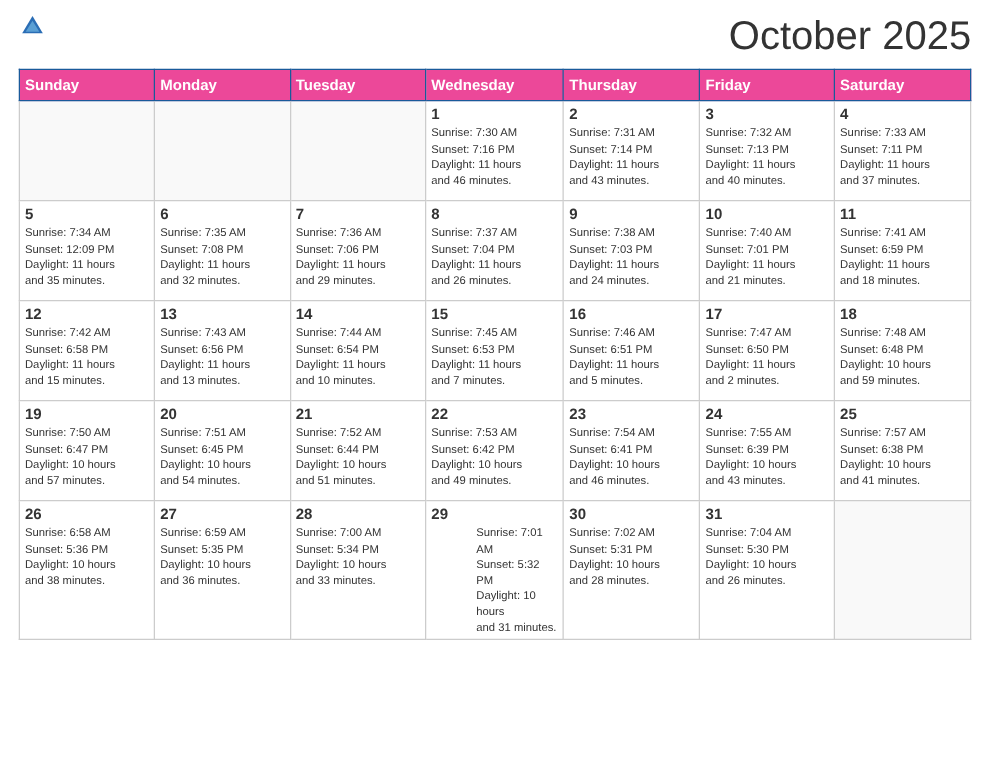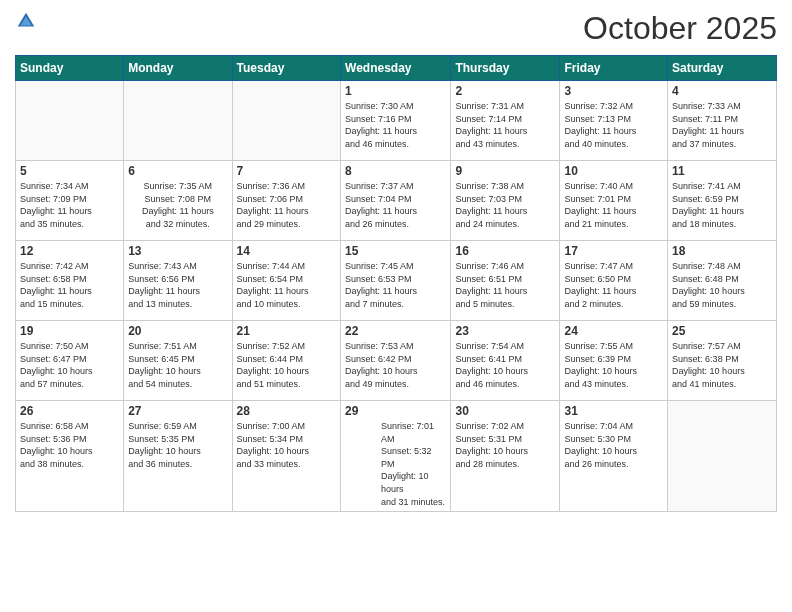--- a/index.html
+++ b/index.html
@@ -42,21 +42,21 @@
     .location {
       font-size: 14px;
       color: #555;
     }
     .calendar {
       width: 100%;
       border-collapse: collapse;
       border: 1px solid #ccc;
     }
     .calendar th {
-      background-color: #0f766e;
+      background-color: #ec4899;
       color: #fff;
       font-size: 12px;
       font-weight: bold;
       padding: 5px 4px;
       text-align: left;
       border: 1px solid #1a5a9a;
     }
     .calendar td {
       width: 113px;
       vertical-align: top;
@@ -141,27 +141,27 @@
             <div class="cell-content" style="white-space: pre-line;">Sunrise: 7:33 AM
 Sunset: 7:11 PM
 Daylight: 11 hours
 and 37 minutes.</div>
           </td>
         </tr>
         <tr>
           <td>
             <span class="day-number">5</span>
             <div class="cell-content" style="white-space: pre-line;">Sunrise: 7:34 AM
-Sunset: 7:09 PM
+Sunset: 12:09 PM
 Daylight: 11 hours
 and 35 minutes.</div>
           </td>
           <td>
             <span class="day-number">6</span>
-            <div class="cell-content" style="white-space: pre-line; text-align: center;">Sunrise: 7:35 AM
+            <div class="cell-content" style="white-space: pre-line;">Sunrise: 7:35 AM
 Sunset: 7:08 PM
 Daylight: 11 hours
 and 32 minutes.</div>
           </td>
           <td>
             <span class="day-number">7</span>
             <div class="cell-content" style="white-space: pre-line;">Sunrise: 7:36 AM
 Sunset: 7:06 PM
 Daylight: 11 hours
 and 29 minutes.</div>

